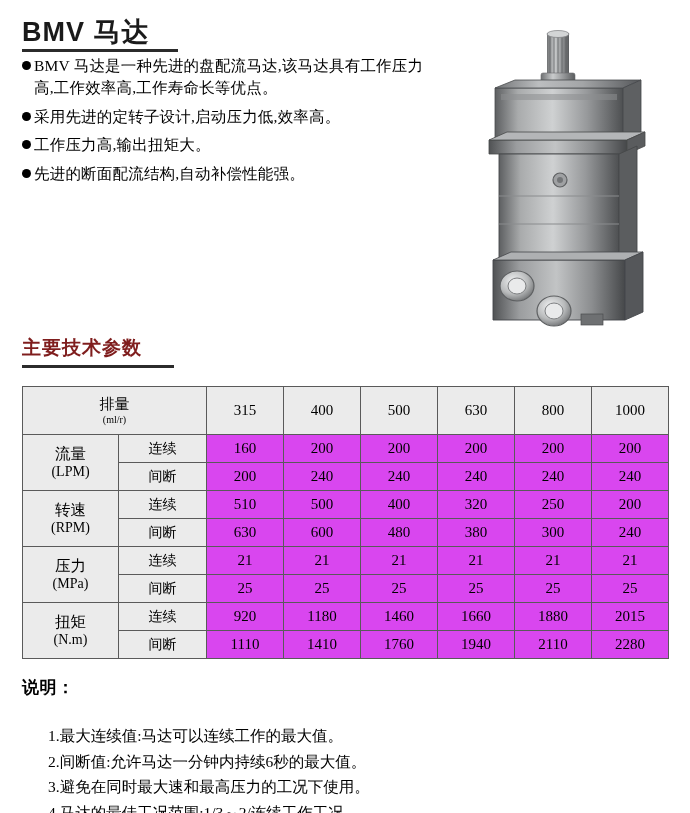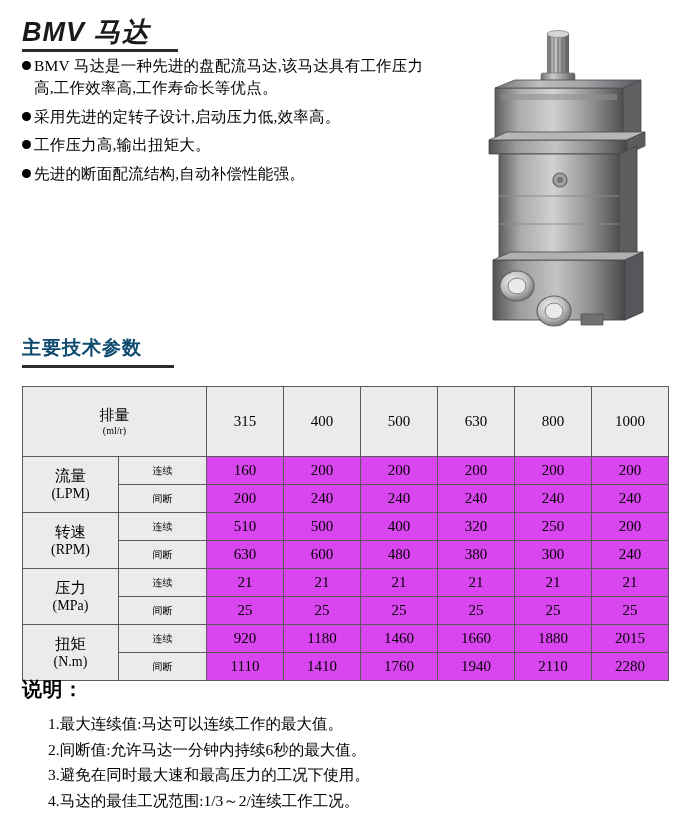--- a/index.html
+++ b/index.html
@@ -15,21 +15,20 @@
     color: #000000;
     overflow: hidden;
   }
 
   
   .title-block {
     position: absolute;
     left: 22px;
     top: 18px;
     width: 160px;
-    font-style: italic;
   }
   .title-text {
     font-family: "Liberation Sans", sans-serif;
     font-weight: bold;
     font-size: 27px;
     letter-spacing: 1px;
     line-height: 1.05;
     color: #1a1a1a;
   }
   .title-underline {
@@ -80,21 +79,21 @@
     position: absolute;
     left: 22px;
     top: 335px;
     width: 180px;
   }
   .section-text {
     font-family: "Liberation Sans", sans-serif;
     font-weight: bold;
     font-size: 19px;
     letter-spacing: 1px;
-    color: #0c4a6e;
+    color: #7f1d1d;
   }
   .section-underline {
     margin-top: 4px;
     width: 152px;
     height: 3px;
     background: #2b2b2b;
   }
 
   
   .spec-table {
@@ -111,33 +110,33 @@
     font-size: 15px;
     height: 27px;
     padding: 0;
   }
   .spec-table td.label {
     background: #ebebeb;
     font-size: 15.5px;
   }
   .spec-table td.sub {
     background: #ebebeb;
-    font-size: 10px;
+    font-size: 14px;
   }
   .spec-table td.value {
     background: #d946ef;
     font-size: 15px;
   }
   .hdr-cell {
     background: #ebebeb;
     font-size: 15.5px;
   }
   .hdr-disp {
     line-height: 1.25;
-    padding: 19px 0;
+    padding: 8px 0;
     text-align: center;
   }
   .hdr-disp .unit {
     font-size: 10px;
   }
   .lbl-two {
     line-height: 1.2;
   }
   .lbl-two .u {
     font-size: 14px;
@@ -151,22 +150,22 @@
   
   .notes {
     position: absolute;
     left: 22px;
     top: 676px;
     width: 640px;
   }
   .notes-title {
     font-family: "Liberation Sans", sans-serif;
     font-weight: bold;
-    font-size: 20px;
-    margin-bottom: 8px;
+    font-size: 17px;
+    margin-bottom: 24px;
     letter-spacing: 0.5px;
   }
   .note-line {
     font-size: 15.5px;
     line-height: 1.65;
     padding-left: 26px;
   }
 </style>
 </head>
 <body>

